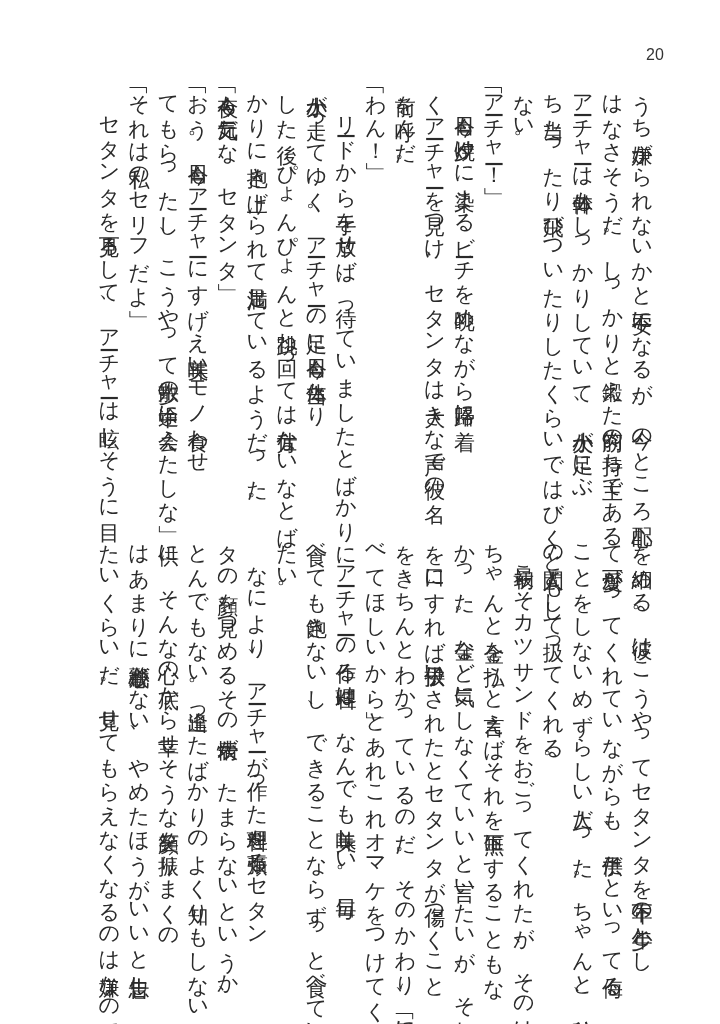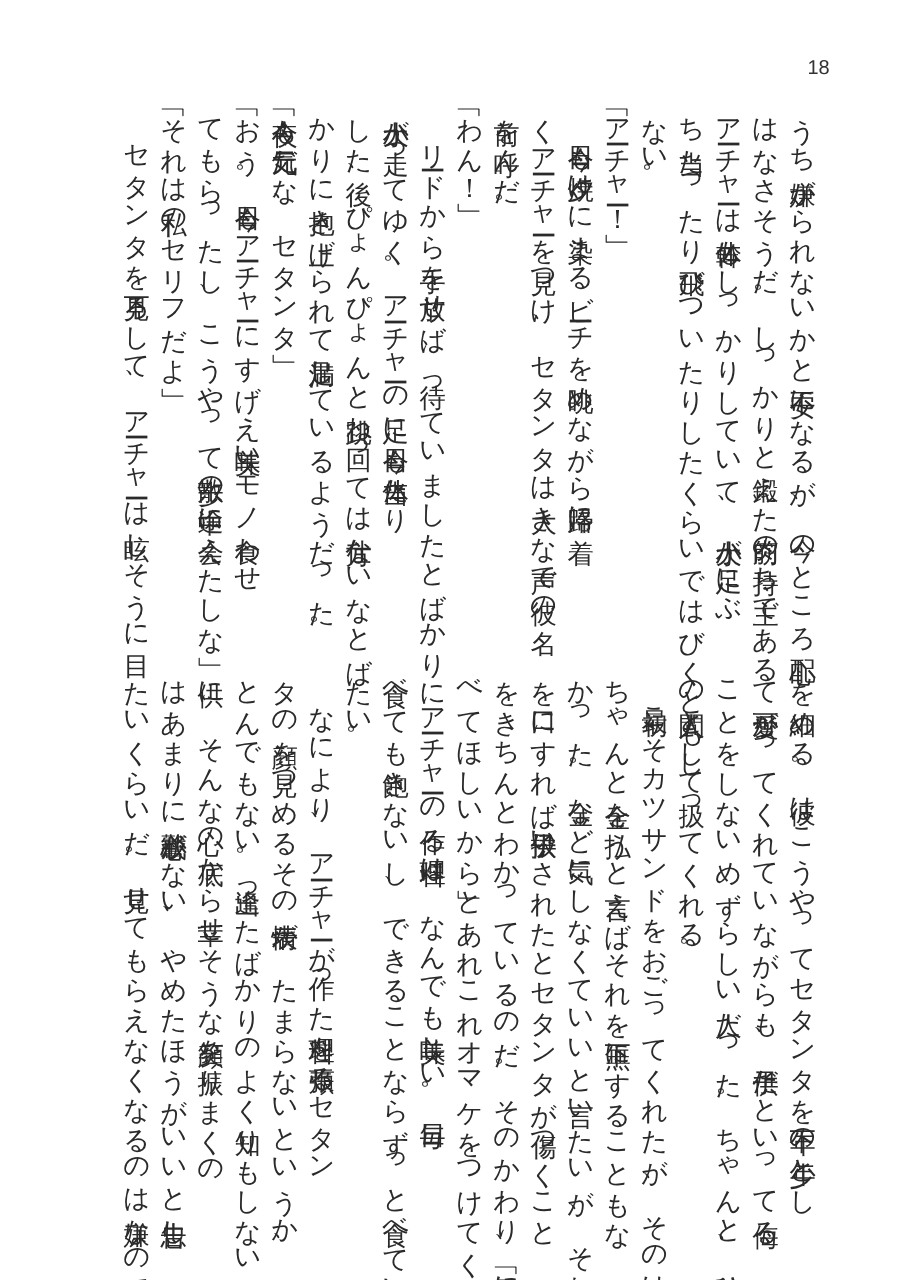--- a/index.html
+++ b/index.html
@@ -6,21 +6,21 @@
   body { width: 720px; height: 1024px; position: relative; overflow: hidden; font-family: "DejaVu Serif", "Liberation Serif", serif; color: #2a2a2a; }
   .page-number { position: absolute; top: 46px; left: 646px; font-family: "Liberation Sans", "DejaVu Sans", sans-serif; font-size: 16px; color: #333; }
   .block { position: absolute; left: 96px; width: 560px; writing-mode: vertical-rl; -webkit-writing-mode: vertical-rl; font-size: 21px; line-height: 29.6px; letter-spacing: 0.1px; }
   .block.top { top: 80px; height: 420px; }
   .block.bottom { top: 530px; height: 422px; }
   .line { display: block; white-space: nowrap; }
 </style>
 </head>
 <body>
 
-<div class="page-number">18</div>
+<div class="page-number">20</div>
 
 <div class="block top">
   <span class="line">うち嫌がられないかと不安になるが、今のところ心配</span>
   <span class="line">はなさそうだ。しっかりと鍛えた筋肉の持ち主である</span>
   <span class="line">アーチャーは体幹もしっかりしていて、小犬が足にぶ</span>
   <span class="line">ち当たったり飛びついたりしたくらいではびくともし</span>
   <span class="line">ない。</span>
   <span class="line">「アーチャー！」</span>
   <span class="line">　今日も夕焼けに染まるビーチを眺めながら帰路に着</span>
   <span class="line">くアーチャーを見つけ、セタンタは大きな声で彼の名</span>

